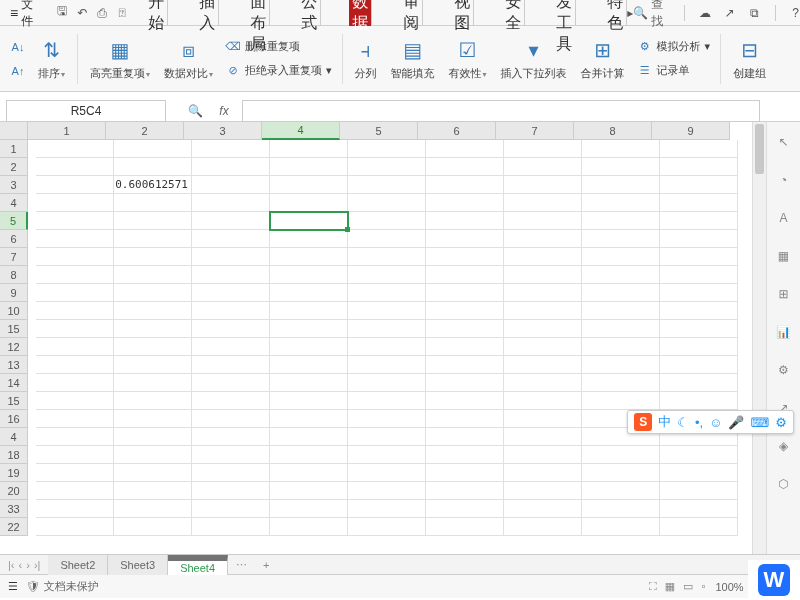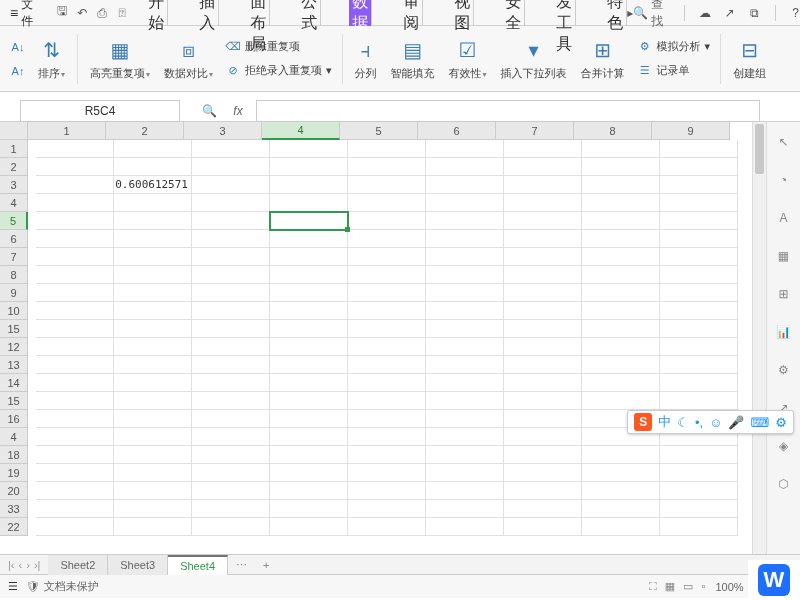--- a/index.html
+++ b/index.html
@@ -7,38 +7,38 @@
 
 
 .menubar { height: 26px; display: flex; align-items: center; padding: 0 4px; border-bottom: 1px solid #d0d0d0; background: #f7f7f7; }
 .menubar .file-btn { display: flex; align-items: center; padding: 0 6px; cursor: pointer; }
 .menubar .hamburger { font-size: 14px; margin-right: 3px; }
 .menubar .icon-group { display: flex; align-items: center; gap: 2px; padding: 0 6px; }
 .menubar .tb-icon { width: 18px; height: 18px; display: flex; align-items: center; justify-content: center; color: #555; cursor: pointer; }
 .menubar .sep { width: 1px; height: 16px; background: #ccc; margin: 0 4px; }
 .menubar .tabs { display: flex; align-items: flex-end; font-size: 16px; gap: 28px; }
 .menubar .tab { padding: 0 3px; height: 26px; display: flex; align-items: center; cursor: pointer; border-right: 1px solid #ccc; }
-.menubar .tab.active { background: #8b5cf6; color: #fff; }
+.menubar .tab.active { background: #b91c1c; color: #fff; }
 .menubar .right { margin-left: auto; display: flex; align-items: center; gap: 8px; padding-right: 6px; }
 .menubar .search { display: flex; align-items: center; gap: 3px; color: #666; cursor: pointer; }
 
 
 .ribbon { height: 66px; background: #f7f7f7; border-bottom: 1px solid #d0d0d0; display: flex; align-items: center; padding: 4px 6px; gap: 2px; }
 .ribbon .group { display: flex; flex-direction: column; align-items: center; justify-content: center; padding: 0 6px; gap: 2px; cursor: pointer; }
 .ribbon .group .ico { height: 28px; display: flex; align-items: center; justify-content: center; color: #3a7cb8; font-size: 20px; }
 .ribbon .group .lbl { font-size: 11px; color: #444; white-space: nowrap; }
 .ribbon .group .lbl .dd { font-size: 8px; color: #888; margin-left: 1px; }
 .ribbon .vsep { width: 1px; height: 50px; background: #ddd; margin: 0 4px; }
 .ribbon .stack { display: flex; flex-direction: column; gap: 4px; justify-content: center; }
 .ribbon .stack-item { display: flex; align-items: center; gap: 4px; font-size: 11px; color: #444; padding: 2px 4px; cursor: pointer; }
 .ribbon .stack-item .si { width: 16px; height: 16px; display: flex; align-items: center; justify-content: center; color: #3a7cb8; }
 
 
 .formula-bar { height: 30px; display: flex; align-items: center; border-bottom: 1px solid #d0d0d0; padding-top: 8px; }
-.name-box { width: 160px; height: 22px; border: 1px solid #ccc; margin-left: 20px; display: flex; align-items: center; padding: 0 8px; background: #fff; font-size: 12px; color: #333; justify-content: center; }
+.name-box { width: 160px; height: 22px; border: 1px solid #ccc; margin-left: 6px; display: flex; align-items: center; padding: 0 8px; background: #fff; font-size: 12px; color: #333; justify-content: center; }
 .fx-area { display: flex; align-items: center; margin-left: 20px; flex: 1; padding-right: 40px; }
 .fx-icon { width: 20px; height: 20px; display: flex; align-items: center; justify-content: center; color: #666; margin-right: 8px; }
 .fx-input { flex: 1; height: 22px; border: 1px solid #ccc; background: #fff; padding: 0 6px; }
 
 
 .sheet-area { position: relative; height: 432px; display: flex; }
 .grid-wrap { flex: 1; position: relative; overflow: hidden; }
 .corner { position: absolute; left: 0; top: 0; width: 28px; height: 18px; background: #e8e8e8; border-right: 1px solid #ccc; border-bottom: 1px solid #ccc; z-index: 3; }
 .col-headers { position: absolute; left: 28px; top: 0; height: 18px; display: flex; z-index: 2; }
 .col-h { width: 78px; height: 18px; background: #e8e8e8; border-right: 1px solid #ccc; border-bottom: 1px solid #ccc; display: flex; align-items: center; justify-content: center; font-size: 11px; color: #555; }
@@ -58,21 +58,21 @@
 
 
 .vscroll { width: 14px; background: #f0f0f0; border-left: 1px solid #ddd; position: relative; }
 .vscroll .thumb { position: absolute; top: 2px; left: 2px; right: 2px; height: 50px; background: #c8c8c8; border-radius: 2px; }
 
 
 .sheet-tabs { height: 20px; border-top: 1px solid #ccc; display: flex; align-items: center; background: #f3f3f3; font-size: 11px; }
 .sheet-tabs .nav { display: flex; gap: 4px; padding: 0 8px; color: #999; }
 .sheet-tabs .nav span { cursor: pointer; }
 .sheet-tabs .stab { padding: 0 12px; height: 20px; display: flex; align-items: center; border-right: 1px solid #ccc; background: #eaeaea; cursor: pointer; color: #666; }
-.sheet-tabs .stab.active { background: #fff; color: #2e9b4f; border-top: 2px solid #737373; }
+.sheet-tabs .stab.active { background: #fff; color: #2e9b4f; border-top: 6px solid #737373; }
 .sheet-tabs .more { padding: 0 8px; color: #888; cursor: pointer; }
 .sheet-tabs .add { padding: 0 8px; color: #888; cursor: pointer; }
 
 
 .status-bar { height: 24px; border-top: 1px solid #ccc; display: flex; align-items: center; background: #f7f7f7; font-size: 11px; padding: 0 8px; gap: 8px; }
 .status-bar .protect { display: flex; align-items: center; gap: 4px; color: #666; cursor: pointer; }
 .status-bar .spacer { flex: 1; }
 .status-bar .view-btns { display: flex; gap: 4px; color: #888; }
 .status-bar .view-btns span { cursor: pointer; padding: 0 2px; }
 .status-bar .zoom { display: flex; align-items: center; gap: 6px; color: #666; }

